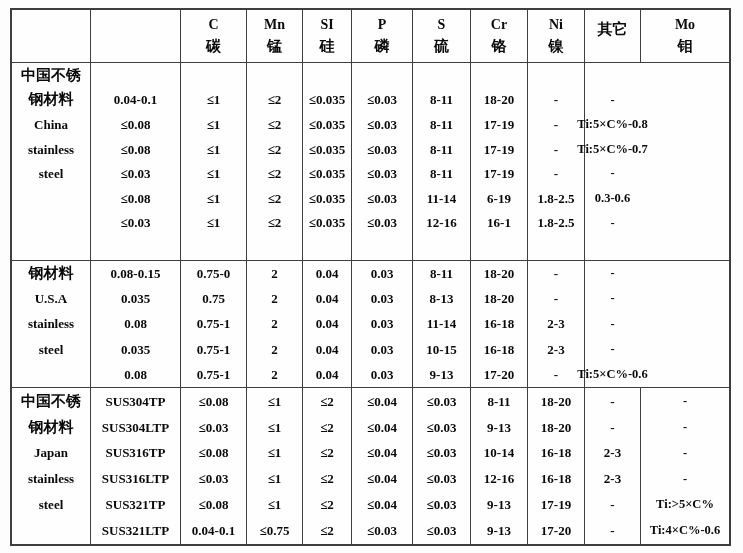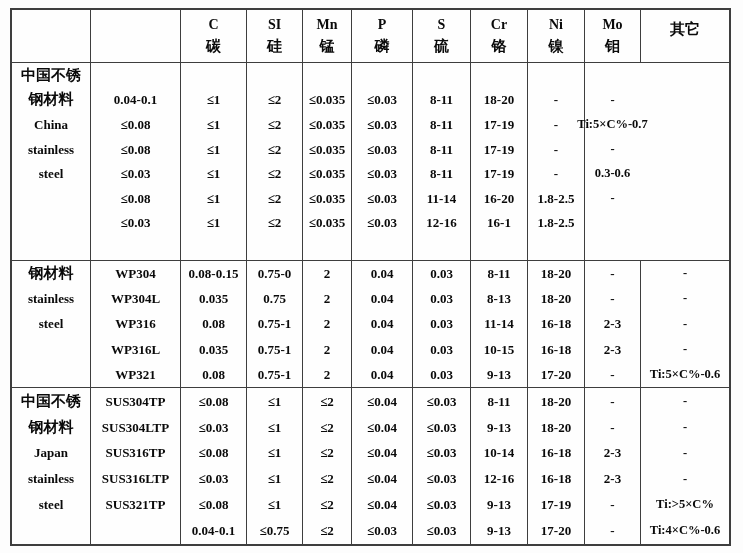--- a/index.html
+++ b/index.html
@@ -46,50 +46,50 @@
         </div>
         <div class="col hcell">
           <div class="hline"></div>
           <div class="hline zh"></div>
         </div>
         <div class="col hcell">
           <div class="hline">C</div>
           <div class="hline zh">碳</div>
         </div>
         <div class="col hcell">
+          <div class="hline">Mn</div>
+          <div class="hline zh">锰</div>
+        </div>
+        <div class="col hcell">
           <div class="hline">SI</div>
           <div class="hline zh">硅</div>
         </div>
         <div class="col hcell">
-          <div class="hline">Mn</div>
-          <div class="hline zh">锰</div>
-        </div>
-        <div class="col hcell">
           <div class="hline">P</div>
           <div class="hline zh">磷</div>
         </div>
         <div class="col hcell">
           <div class="hline">S</div>
           <div class="hline zh">硫</div>
         </div>
         <div class="col hcell">
           <div class="hline">Cr</div>
           <div class="hline zh">铬</div>
         </div>
         <div class="col hcell">
           <div class="hline">Ni</div>
           <div class="hline zh">镍</div>
         </div>
         <div class="col hcell">
+          <div class="hline zh">其它</div>
+          <div class="hline zh"></div>
+        </div>
+        <div class="col hcell">
           <div class="hline">Mo</div>
           <div class="hline zh">钼</div>
-        </div>
-        <div class="col hcell">
-          <div class="hline zh">其它</div>
-          <div class="hline zh"></div>
         </div>
       </div>
     <div class="band section" id="section-0" style="--rh: 24.6px;">
         <div class="col">
           <div class="line zh">中国不锈</div>
           <div class="line zh">钢材料</div>
           <div class="line">China</div>
           <div class="line">stainless</div>
           <div class="line">steel</div>
           <div class="line"></div>
@@ -155,56 +155,51 @@
           <div class="line">11-14</div>
           <div class="line">12-16</div>
           <div class="line"></div>
         </div>
         <div class="col">
           <div class="line"></div>
           <div class="line">18-20</div>
           <div class="line">17-19</div>
           <div class="line">17-19</div>
           <div class="line">17-19</div>
-          <div class="line">16-20</div>
+          <div class="line">6-19</div>
           <div class="line">16-1</div>
           <div class="line"></div>
         </div>
         <div class="col">
           <div class="line"></div>
           <div class="line">-</div>
           <div class="line">-</div>
           <div class="line">-</div>
           <div class="line">-</div>
           <div class="line">1.8-2.5</div>
           <div class="line">1.8-2.5</div>
           <div class="line"></div>
         </div>
         <div class="col">
           <div class="line other"></div>
           <div class="line other">-</div>
+          <div class="line other">Ti:5×C%-0.8</div>
           <div class="line other">Ti:5×C%-0.7</div>
           <div class="line other">-</div>
           <div class="line other">0.3-0.6</div>
           <div class="line other">-</div>
           <div class="line other"></div>
         </div>
       </div>
     <div class="band section" id="section-1" style="--rh: 25.3px;">
         <div class="col">
           <div class="line zh">钢材料</div>
+          <div class="line">U.S.A</div>
           <div class="line">stainless</div>
           <div class="line">steel</div>
-        </div>
-        <div class="col">
-          <div class="line">WP304</div>
-          <div class="line">WP304L</div>
-          <div class="line">WP316</div>
-          <div class="line">WP316L</div>
-          <div class="line">WP321</div>
         </div>
         <div class="col">
           <div class="line">0.08-0.15</div>
           <div class="line">0.035</div>
           <div class="line">0.08</div>
           <div class="line">0.035</div>
           <div class="line">0.08</div>
         </div>
         <div class="col">
           <div class="line">0.75-0</div>
@@ -271,20 +266,21 @@
           <div class="line">stainless</div>
           <div class="line">steel</div>
           <div class="line"></div>
         </div>
         <div class="col">
           <div class="line">SUS304TP</div>
           <div class="line">SUS304LTP</div>
           <div class="line">SUS316TP</div>
           <div class="line">SUS316LTP</div>
           <div class="line">SUS321TP</div>
+          <div class="line">SUS321LTP</div>
         </div>
         <div class="col">
           <div class="line">≤0.08</div>
           <div class="line">≤0.03</div>
           <div class="line">≤0.08</div>
           <div class="line">≤0.03</div>
           <div class="line">≤0.08</div>
           <div class="line">0.04-0.1</div>
         </div>
         <div class="col">

